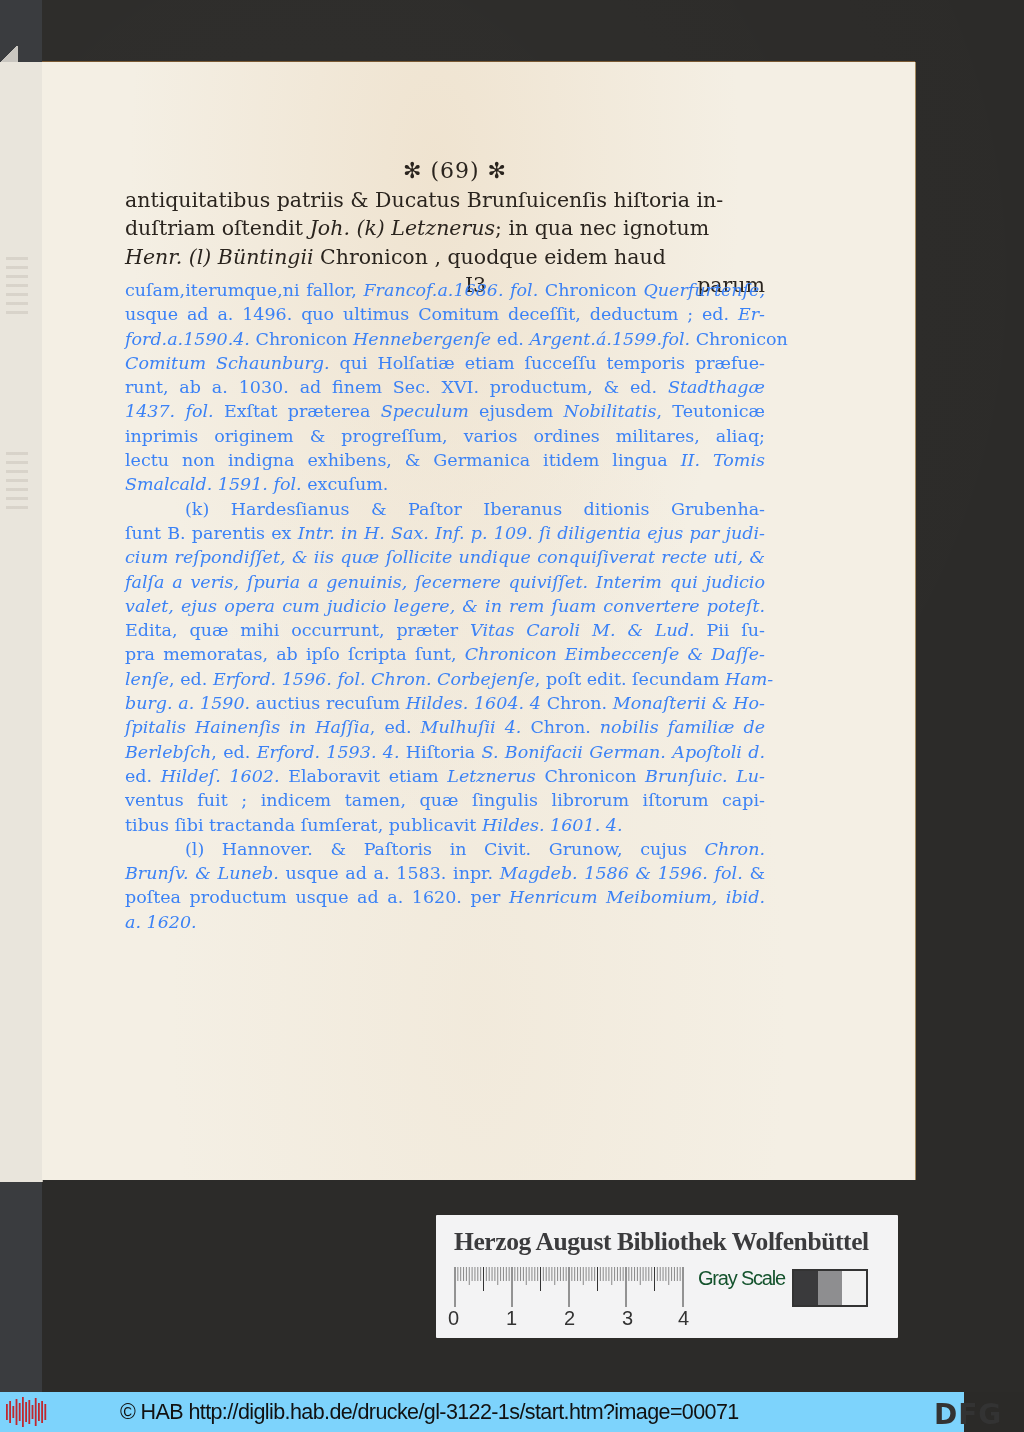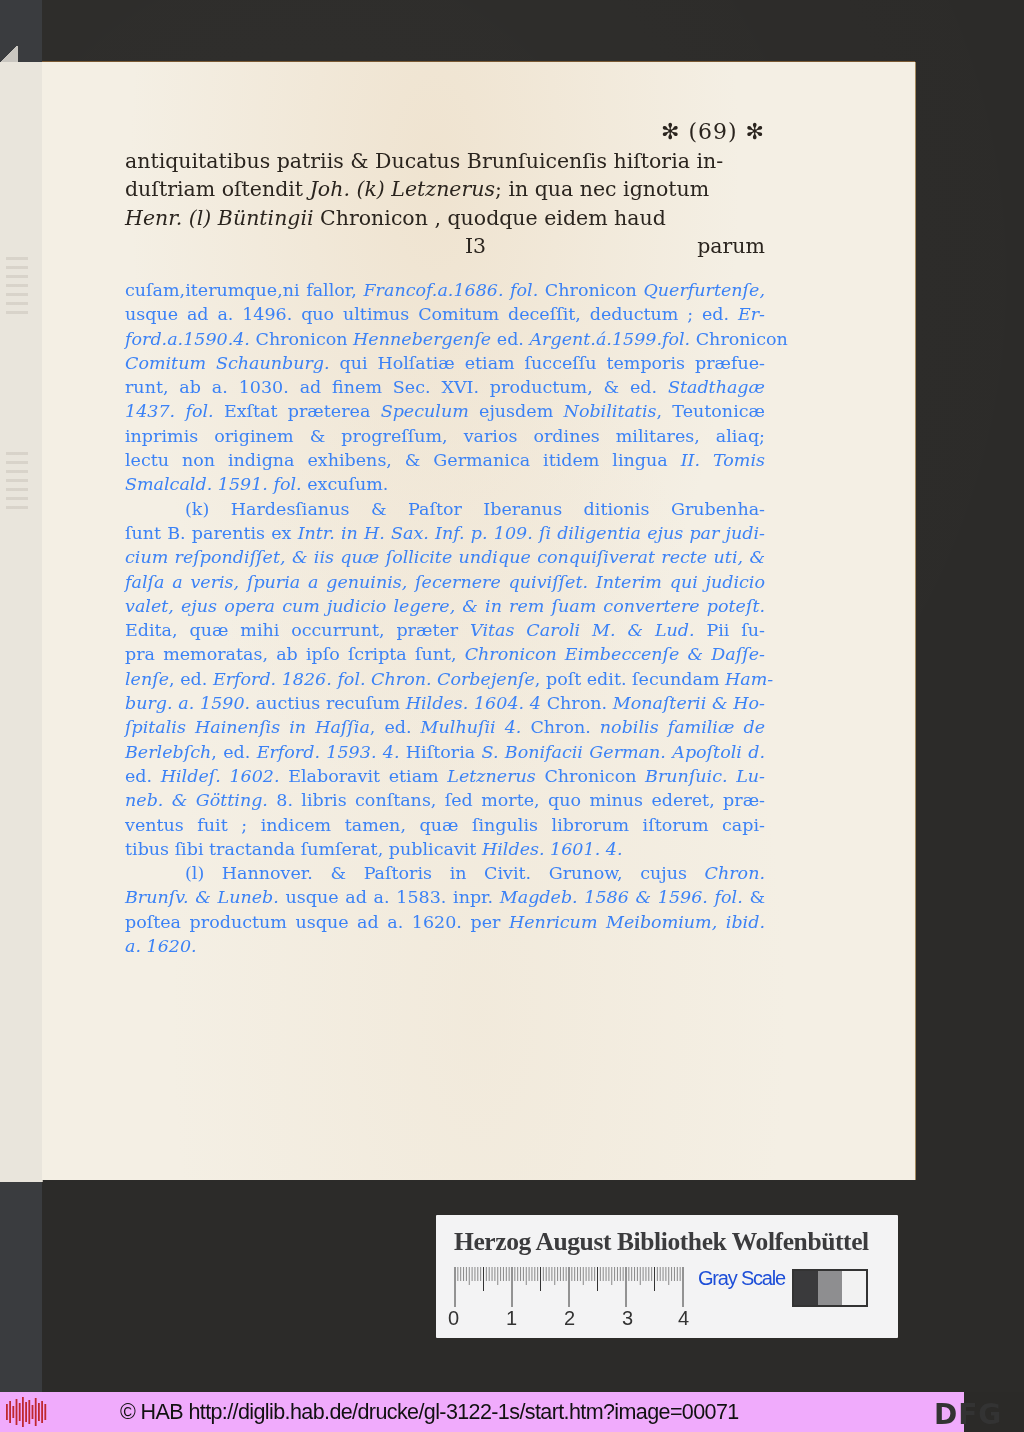--- a/index.html
+++ b/index.html
@@ -40,21 +40,21 @@
     box-shadow: 1px 0 0 #a58a5e, 0 -1px 0 #7a5a34;
   }
   .text-block {
     position:absolute; left:125px; top:118px; width:640px;
     color:#2a241e;
     font-size:20.5px;
     line-height:28.5px;
     text-align:justify;
   }
   .header-line {
-    text-align:right; font-size:22px; letter-spacing:1px; margin-left:20px;
+    text-align:center; font-size:22px; letter-spacing:1px; margin-left:20px;margin-top:39px;
   }
   .line { white-space:nowrap; display:flex; justify-content:space-between; }
   .line.last { justify-content:flex-start; gap:8px; }
   .catch {
     display:flex; justify-content:space-between; padding-left:340px; margin-top:0px;
   }
   .notes {
     position:absolute; left:125px; top:278px; width:640px;
     color:#3b82f6;
     font-size:17.5px;
@@ -76,31 +76,31 @@
   .ruler {
     position:absolute; left:18px; top:52px; width:230px; height:40px;
   }
   .ruler-nums {
     position:absolute; left:12px; top:92px; width:260px;
     font-family:"Liberation Sans", sans-serif; font-size:20px; color:#333;
   }
   .ruler-nums span { position:absolute; }
   .gray-label {
     position:absolute; left:262px; top:52px;
-    font-family:"Liberation Sans", sans-serif; font-size:20px; color:#1d4ed8;
+    font-family:"Liberation Sans", sans-serif; font-size:20px; color:#14532d;
     letter-spacing:-1.2px;
   }
   .gray-scale {
     position:absolute; left:356px; top:54px; width:72px; height:34px;
     border:2px solid #333; display:flex;
   }
   .gray-scale div { flex:1; }
   .footer {
     position:absolute; left:0; top:1392px; width:964px; height:40px;
-    background:#f0abfc;
+    background:#7dd3fc;
   }
   .hab-logo {
     position:absolute; left:4px; top:4px; width:44px; height:32px;
   }
   .footer-text {
     position:absolute; left:120px; top:8px;
     font-family:"Liberation Sans", sans-serif; font-size:21.5px; color:#111;
     letter-spacing:-0.6px;
   }
   .dfg-logo {
@@ -185,36 +185,33 @@
       <div class="line">
         <span style="width: 100%; text-align: justify; text-align-last: justify; display: block;"><i>valet, ejus opera cum judicio legere, &amp; in rem ſuam convertere poteſt.</i></span>
       </div>
       <div class="line">
         <span style="width: 100%; text-align: justify; text-align-last: justify; display: block;">Edita, quæ mihi occurrunt, præter <i>Vitas Caroli M. &amp; Lud.</i> Pii ſu-</span>
       </div>
       <div class="line">
         <span style="width: 100%; text-align: justify; text-align-last: justify; display: block;">pra memoratas, ab ipſo ſcripta ſunt, <i>Chronicon Eimbeccenſe &amp; Daſſe-</i></span>
       </div>
       <div class="line">
-        <span style="width: 100%; text-align: justify; text-align-last: justify; display: block;"><i>lenſe</i>, ed. <i>Erford. 1826. fol. Chron. Corbejenſe</i>, poſt edit. ſecundam <i>Ham-</i></span>
+        <span style="width: 100%; text-align: justify; text-align-last: justify; display: block;"><i>lenſe</i>, ed. <i>Erford. 1596. fol. Chron. Corbejenſe</i>, poſt edit. ſecundam <i>Ham-</i></span>
       </div>
       <div class="line">
         <span style="width: 100%; text-align: justify; text-align-last: justify; display: block;"><i>burg. a. 1590.</i> auctius recuſum <i>Hildes. 1604. 4</i> Chron. <i>Monaſterii &amp; Ho-</i></span>
       </div>
       <div class="line">
         <span style="width: 100%; text-align: justify; text-align-last: justify; display: block;"><i>ſpitalis Hainenſis in Haſſia</i>, ed. <i>Mulhuſii 4.</i> Chron. <i>nobilis familiæ de</i></span>
       </div>
       <div class="line">
         <span style="width: 100%; text-align: justify; text-align-last: justify; display: block;"><i>Berlebſch</i>, ed. <i>Erford. 1593. 4.</i> Hiſtoria <i>S. Bonifacii German. Apoſtoli d.</i></span>
       </div>
       <div class="line">
         <span style="width: 100%; text-align: justify; text-align-last: justify; display: block;">ed. <i>Hildeſ. 1602.</i> Elaboravit etiam <i>Letznerus</i> Chronicon <i>Brunſuic. Lu-</i></span>
-      </div>
-      <div class="line">
-        <span style="width: 100%; text-align: justify; text-align-last: justify; display: block;"><i>neb. &amp; Götting.</i> 8. libris conſtans, ſed morte, quo minus ederet, præ-</span>
       </div>
       <div class="line">
         <span style="width: 100%; text-align: justify; text-align-last: justify; display: block;">ventus fuit ; indicem tamen, quæ ſingulis librorum iſtorum capi-</span>
       </div>
       <div class="line last">
         <span style="width: 100%; text-align: center; text-align-last: left; display: block;">tibus ſibi tractanda ſumſerat, publicavit <i>Hildes. 1601. 4.</i></span>
       </div>
     </div>
   <div id="notes-l">
       <div class="line ind">

